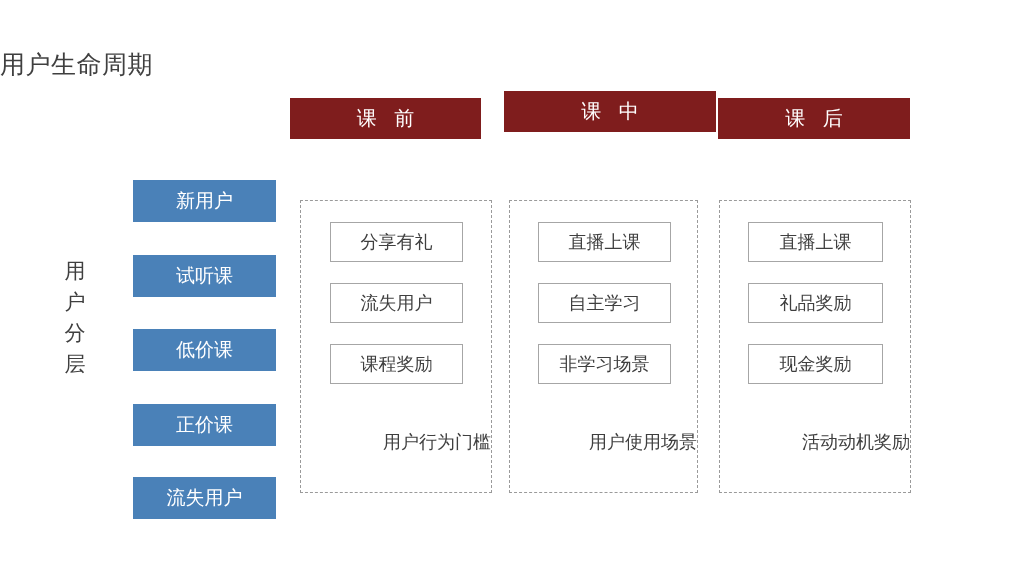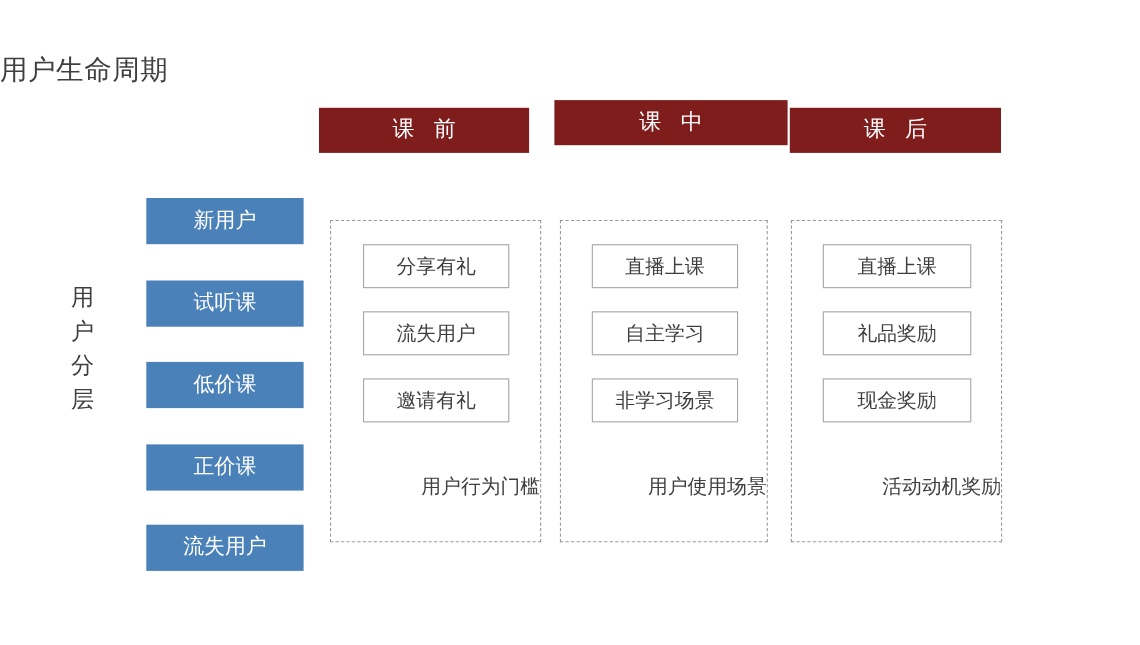--- a/index.html
+++ b/index.html
@@ -147,21 +147,21 @@
 
   <div class="segment-bar" id="segment-bar-0">新用户</div>
   <div class="segment-bar" id="segment-bar-1">试听课</div>
   <div class="segment-bar" id="segment-bar-2">低价课</div>
   <div class="segment-bar" id="segment-bar-3">正价课</div>
   <div class="segment-bar" id="segment-bar-4">流失用户</div>
 
   <div class="phase-column" id="phase-column-0">
     <div class="activity-box idx-0">分享有礼</div>
     <div class="activity-box idx-1">流失用户</div>
-    <div class="activity-box idx-2">邀请有礼</div>
+    <div class="activity-box idx-2">课程奖励</div>
     <div class="phase-footer">用户行为门槛</div>
   </div>
 
   <div class="phase-column" id="phase-column-1">
     <div class="activity-box idx-0">直播上课</div>
     <div class="activity-box idx-1">自主学习</div>
     <div class="activity-box idx-2">非学习场景</div>
     <div class="phase-footer">用户使用场景</div>
   </div>
 

